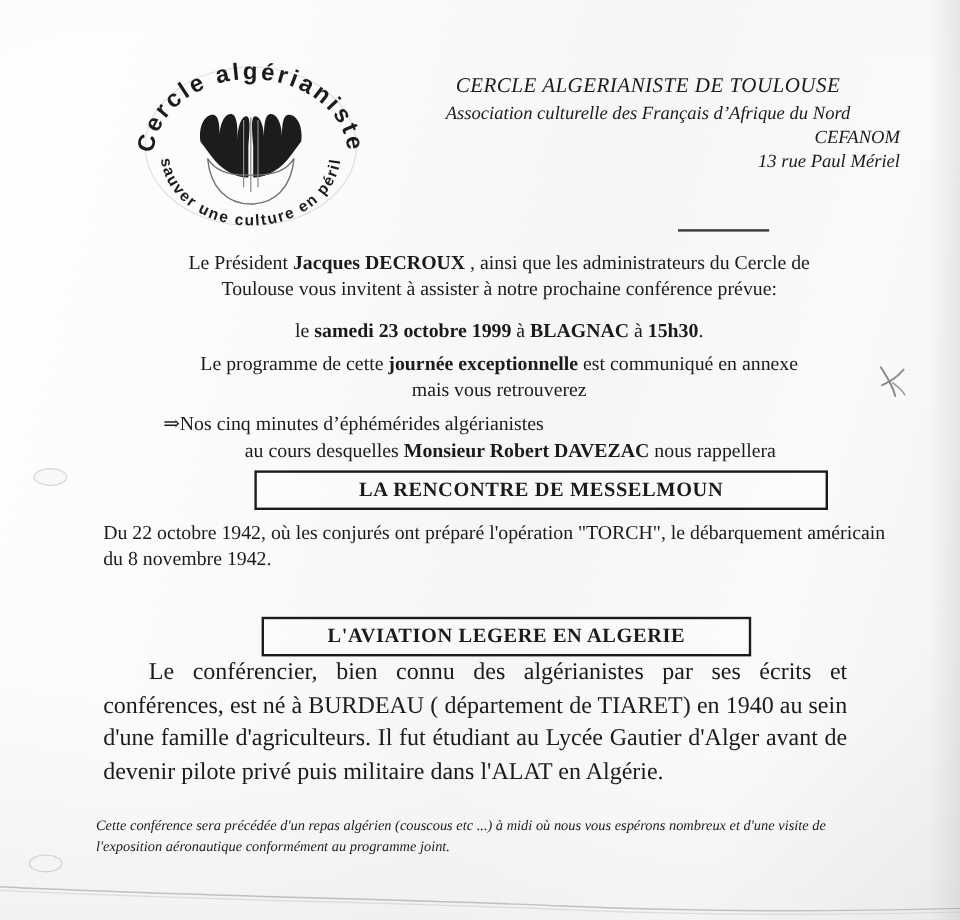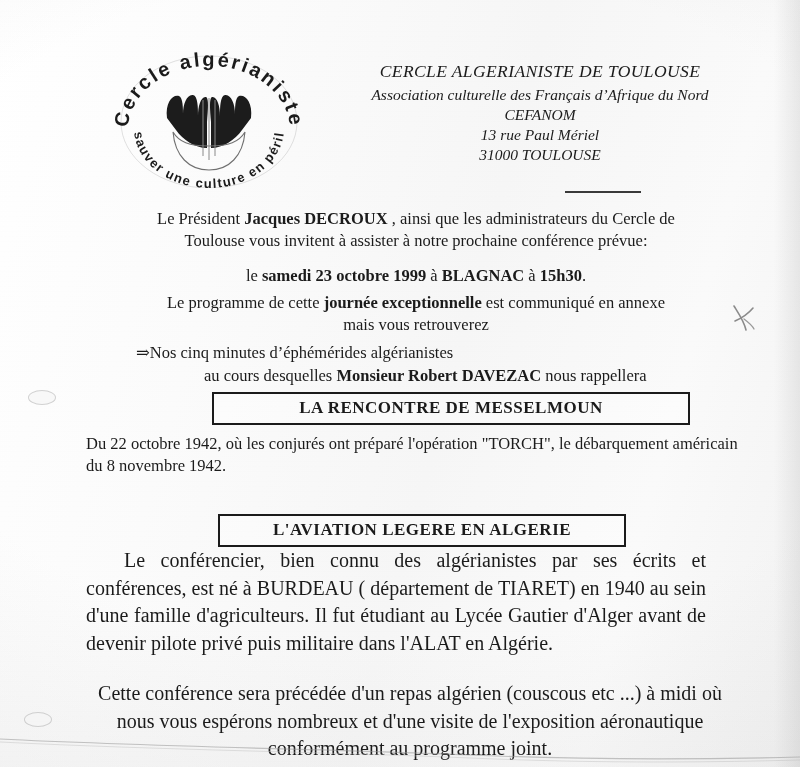--- a/index.html
+++ b/index.html
@@ -54,21 +54,21 @@
     font-style: italic;
     line-height: 1.30;
   }
   .lh-title {
     font-weight: normal;
     font-size: 17.5px;
     letter-spacing: .4px;
     margin-bottom: 2px;
   }
   .lh-sub { font-size: 15.5px; }
-  .lh-line { font-size: 15.5px; }
+  .lh-line { font-size: 15.5px; text-align: right; }
 
   #header-rule {
     position: absolute;
     left: 565px;
     top: 191px;
     width: 76px;
     height: 0;
     border-top: 2px solid #3a3a3a;
   }
 
@@ -144,22 +144,23 @@
     text-align: justify;
   }
   #bio p { margin: 0 0 2px 0; text-indent: 38px; }
   #bio p:last-child { margin-bottom: 0; }
 
   #closing {
     position: absolute;
     left: 80px;
     top: 680px;
     width: 660px;
-    font-size: 20px;
-    text-align: center;
+    font-size: 12px;
+    font-style: italic;
+    text-align: left;
     line-height: 1.38;
   }
 
   
   .punch {
     position: absolute;
     width: 26px;
     height: 13px;
     border: 1px solid rgba(120,120,120,0.30);
     border-radius: 50%;
@@ -231,21 +232,20 @@
         <line x1="6" y1="-26" x2="6" y2="30" stroke="#8a8a8a" stroke-width="1"></line>
       </g>
     </svg>
   </div>
 
   <div id="letterhead">
     <div class="lh-title">CERCLE ALGERIANISTE DE TOULOUSE</div>
     <div class="lh-sub">Association culturelle des Français d’Afrique du Nord</div>
     <div class="lh-line">CEFANOM</div>
     <div class="lh-line">13 rue Paul Mériel</div>
-    <div class="lh-line">31000 TOULOUSE</div>
   </div>
 
   <div id="header-rule"></div>
 
   <div id="body">
 
 
     <div class="para-invite">
       <span>Le Président </span><span class="b">Jacques DECROUX</span><span> , ainsi que les administrateurs du Cercle de</span>
       <span class="blk">Toulouse vous invitent à assister à notre prochaine conférence prévue:</span>

